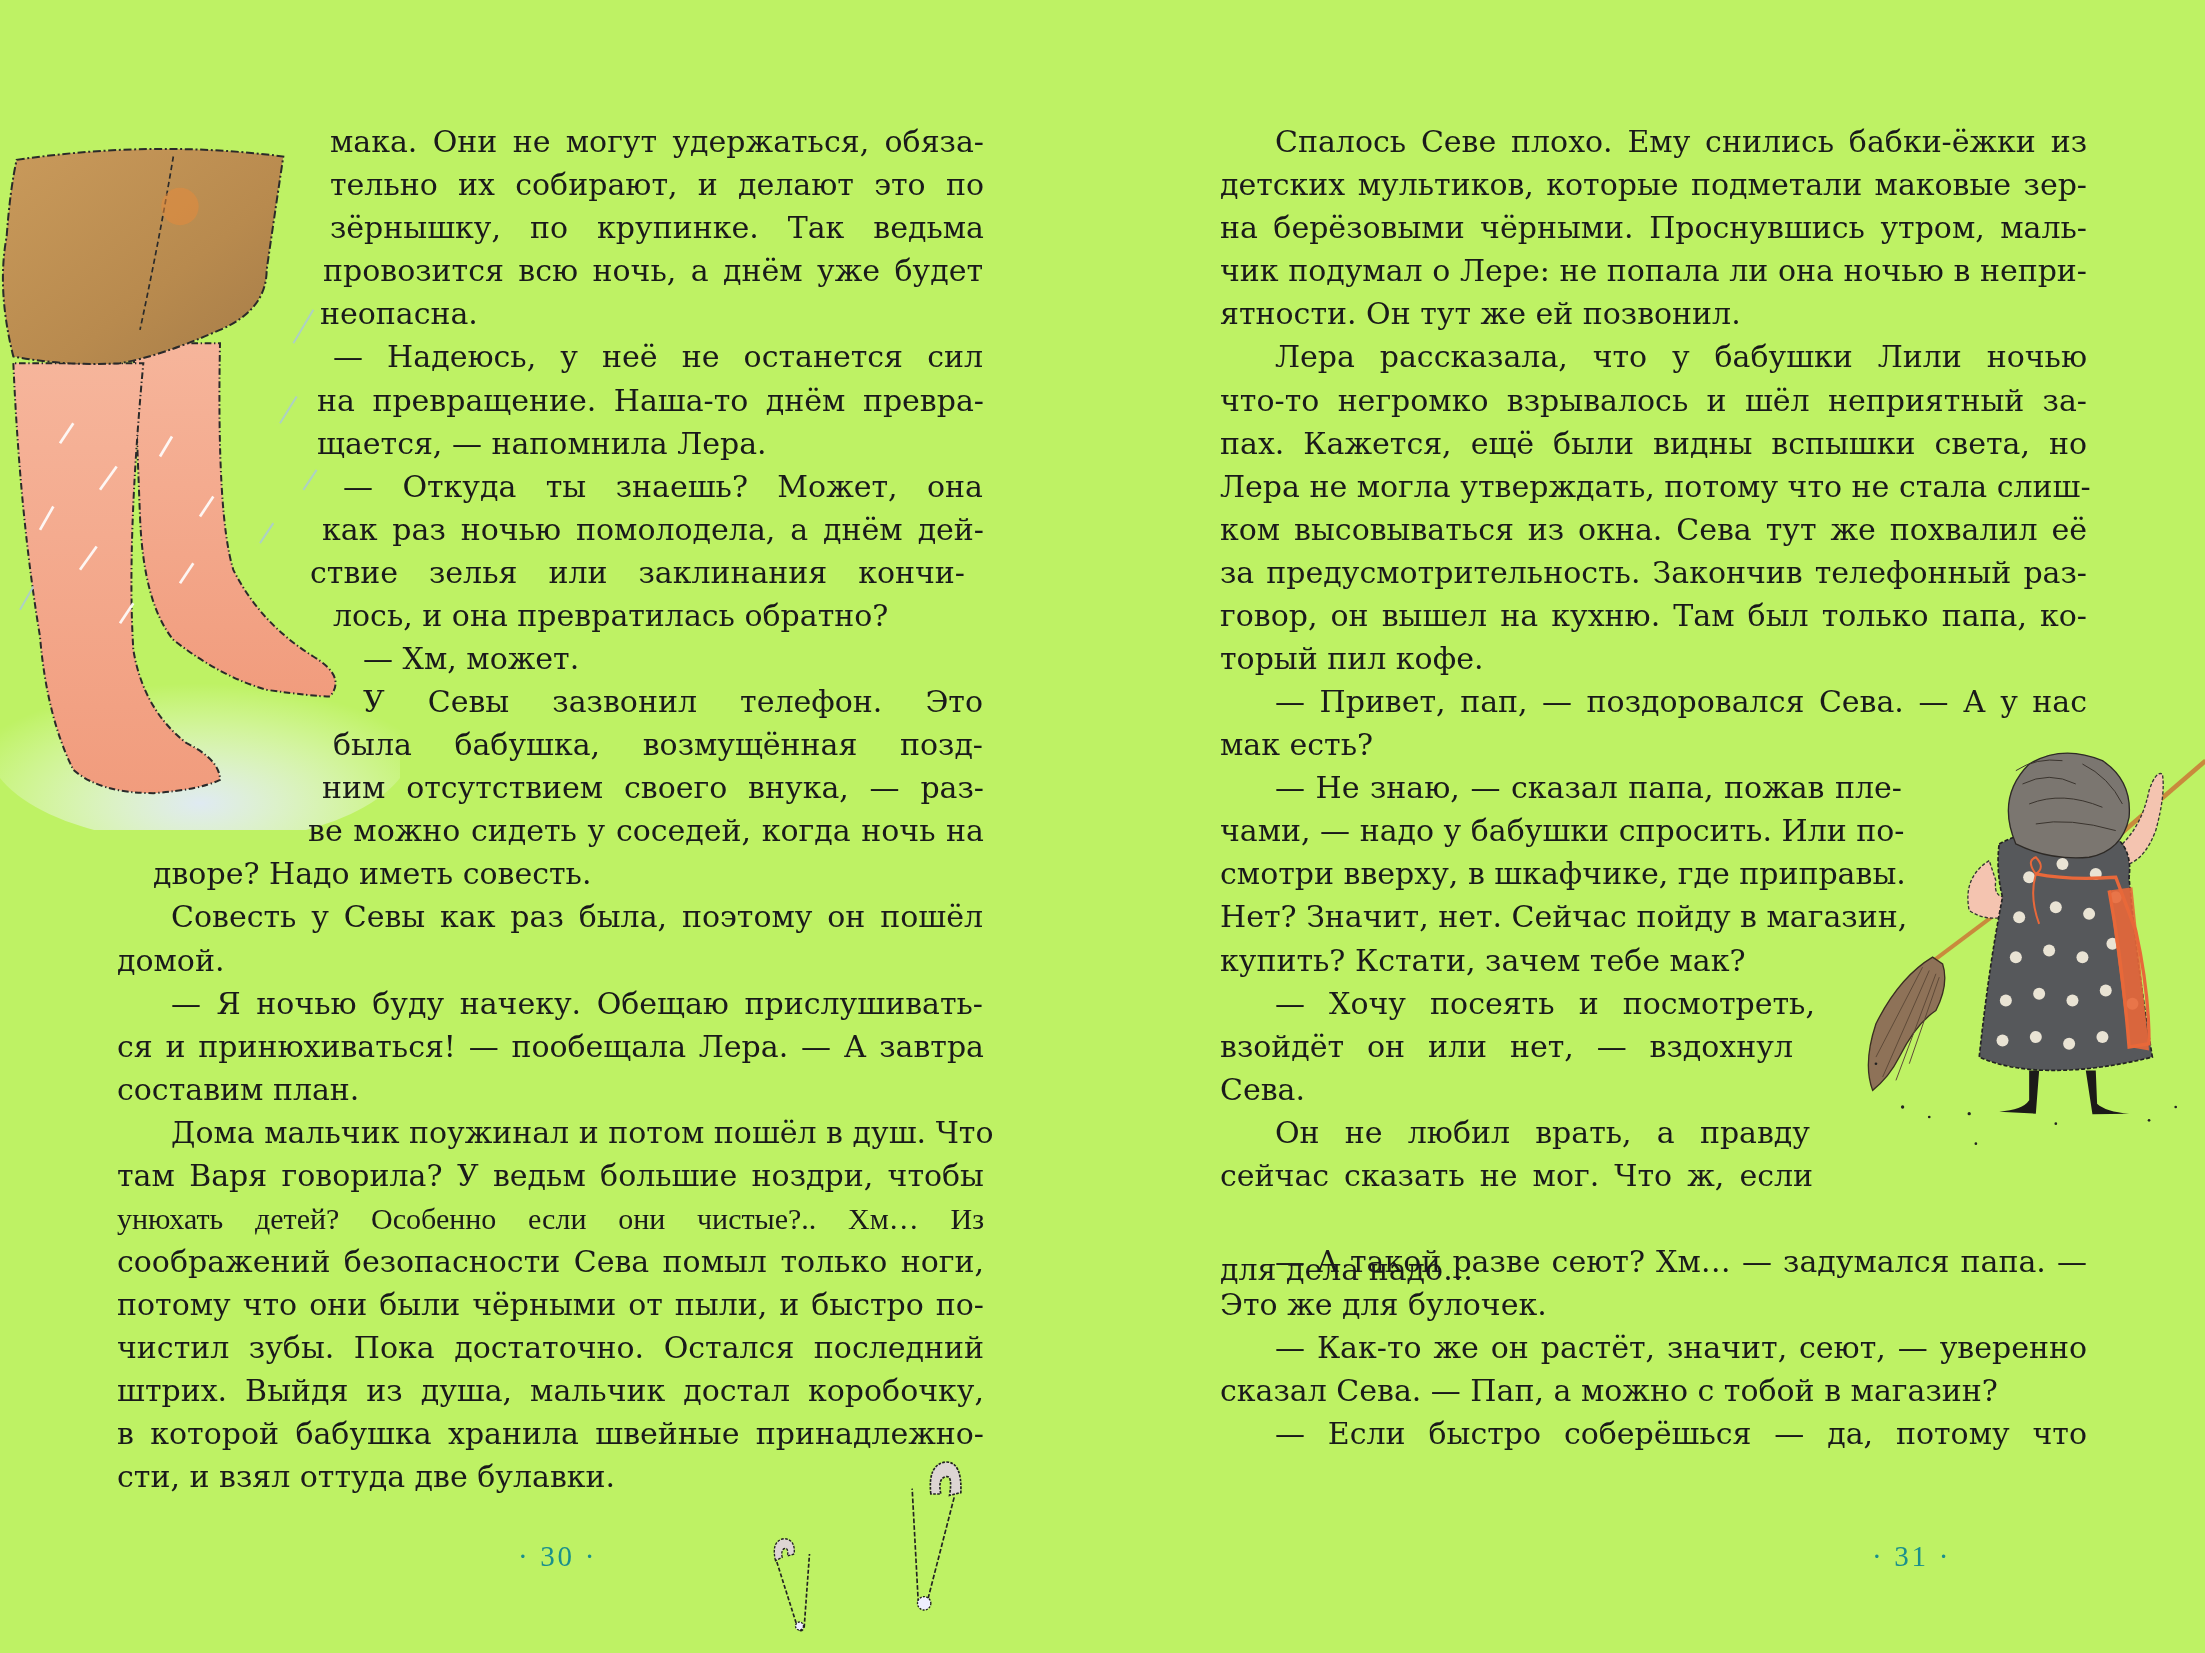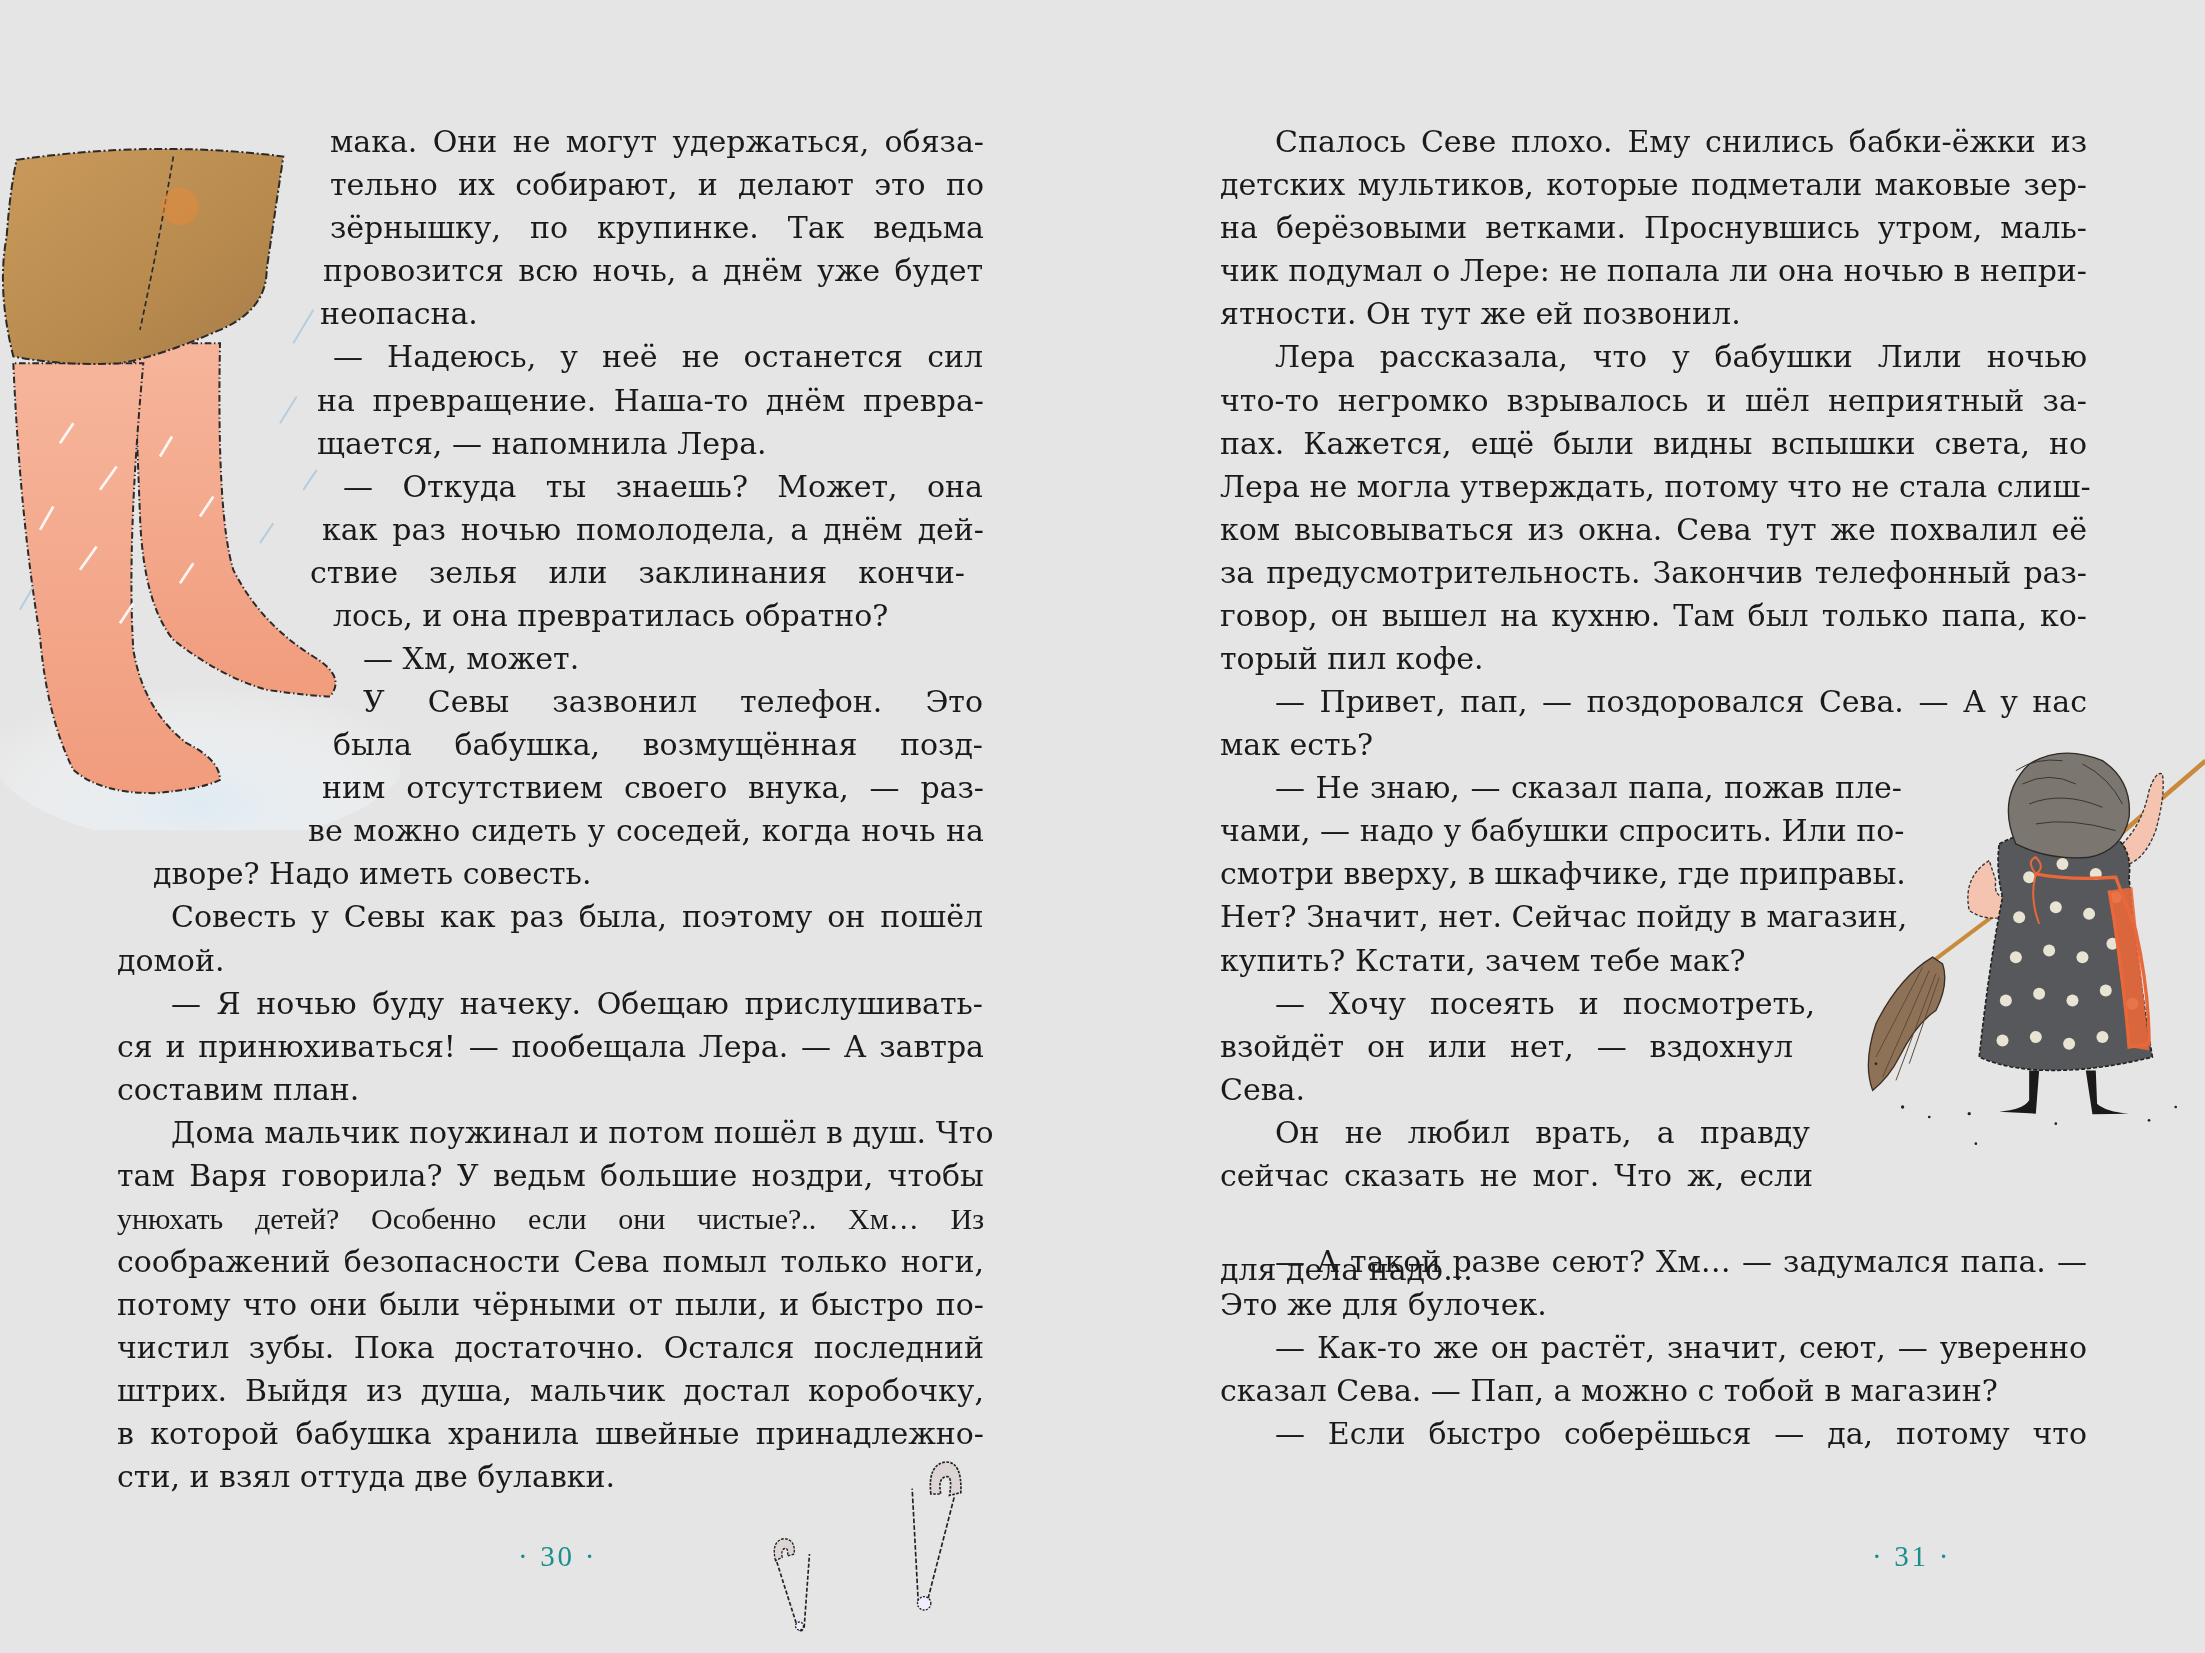--- a/index.html
+++ b/index.html
@@ -1,17 +1,17 @@
 <!DOCTYPE html>
 <html style="font-size:10.7px"><head>
 <meta charset="utf-8">
 <style>
   html, body { margin:0; padding:0; background:#ffffff; }
   body { width:2205px; height:1654px; position:relative; overflow:hidden; }
-  .spread { position:absolute; left:0; top:0; width:2205px; height:1654px; background:#e5e5e5; }
+  .spread { position:absolute; left:0; top:0; width:2205px; height:1654px; background:#bef264; }
   .page { position:absolute; top:0; height:1654px; }
   .page.left { left:0; width:1102px; }
   .page.right { left:1102px; width:1103px; }
 
   .text { position:absolute; font-family:"DejaVu Serif","Liberation Serif",serif;
           font-size:30px; line-height:43px; color:#1a1a1a; }
   .line { display:block; height:43px; white-space:nowrap; text-align:justify;
           text-align-last:justify; }
   .line.last { text-align-last:left; }
   .left .text { left:117px; top:120px; width:867px; }
@@ -122,21 +122,21 @@
       </g>
     </svg>
 
     <div class="pagenum" style="left:518px;top:1540px;">· 30 ·</div>
   </div>
 
   <div class="page right">
     <div class="text" style="left:-1102px;top:0;width:2205px;height:1654px;">
     <span class="line" style="position: absolute; left: 1275px; width: 812px; top: 120px;">Спалось Севе плохо. Ему снились бабки-ёжки из</span>
         <span class="line" style="position: absolute; left: 1220px; width: 867px; top: 163px;">детских мультиков, которые подметали маковые зер-</span>
-        <span class="line" style="position: absolute; left: 1220px; width: 867px; top: 206px;">на берёзовыми ветками. Проснувшись утром, маль-</span>
+        <span class="line" style="position: absolute; left: 1220px; width: 867px; top: 206px;">на берёзовыми чёрными. Проснувшись утром, маль-</span>
         <span class="line" style="position: absolute; left: 1220px; width: 867px; top: 249px;">чик подумал о Лере: не попала ли она ночью в непри-</span>
         <span class="line last" style="position: absolute; left: 1220px; width: 867px; top: 292px;">ятности. Он тут же ей позвонил.</span>
         <span class="line" style="position: absolute; left: 1275px; width: 812px; top: 335px;">Лера рассказала, что у бабушки Лили ночью</span>
         <span class="line" style="position: absolute; left: 1220px; width: 867px; top: 379px;">что-то негромко взрывалось и шёл неприятный за-</span>
         <span class="line" style="position: absolute; left: 1220px; width: 867px; top: 422px;">пах. Кажется, ещё были видны вспышки света, но</span>
         <span class="line" style="position: absolute; left: 1220px; width: 867px; top: 465px;">Лера не могла утверждать, потому что не стала слиш-</span>
         <span class="line" style="position: absolute; left: 1220px; width: 867px; top: 508px;">ком высовываться из окна. Сева тут же похвалил её</span>
         <span class="line" style="position: absolute; left: 1220px; width: 867px; top: 551px;">за предусмотрительность. Закончив телефонный раз-</span>
         <span class="line" style="position: absolute; left: 1220px; width: 867px; top: 594px;">говор, он вышел на кухню. Там был только папа, ко-</span>
         <span class="line last" style="position: absolute; left: 1220px; width: 867px; top: 637px;">торый пил кофе.</span>

